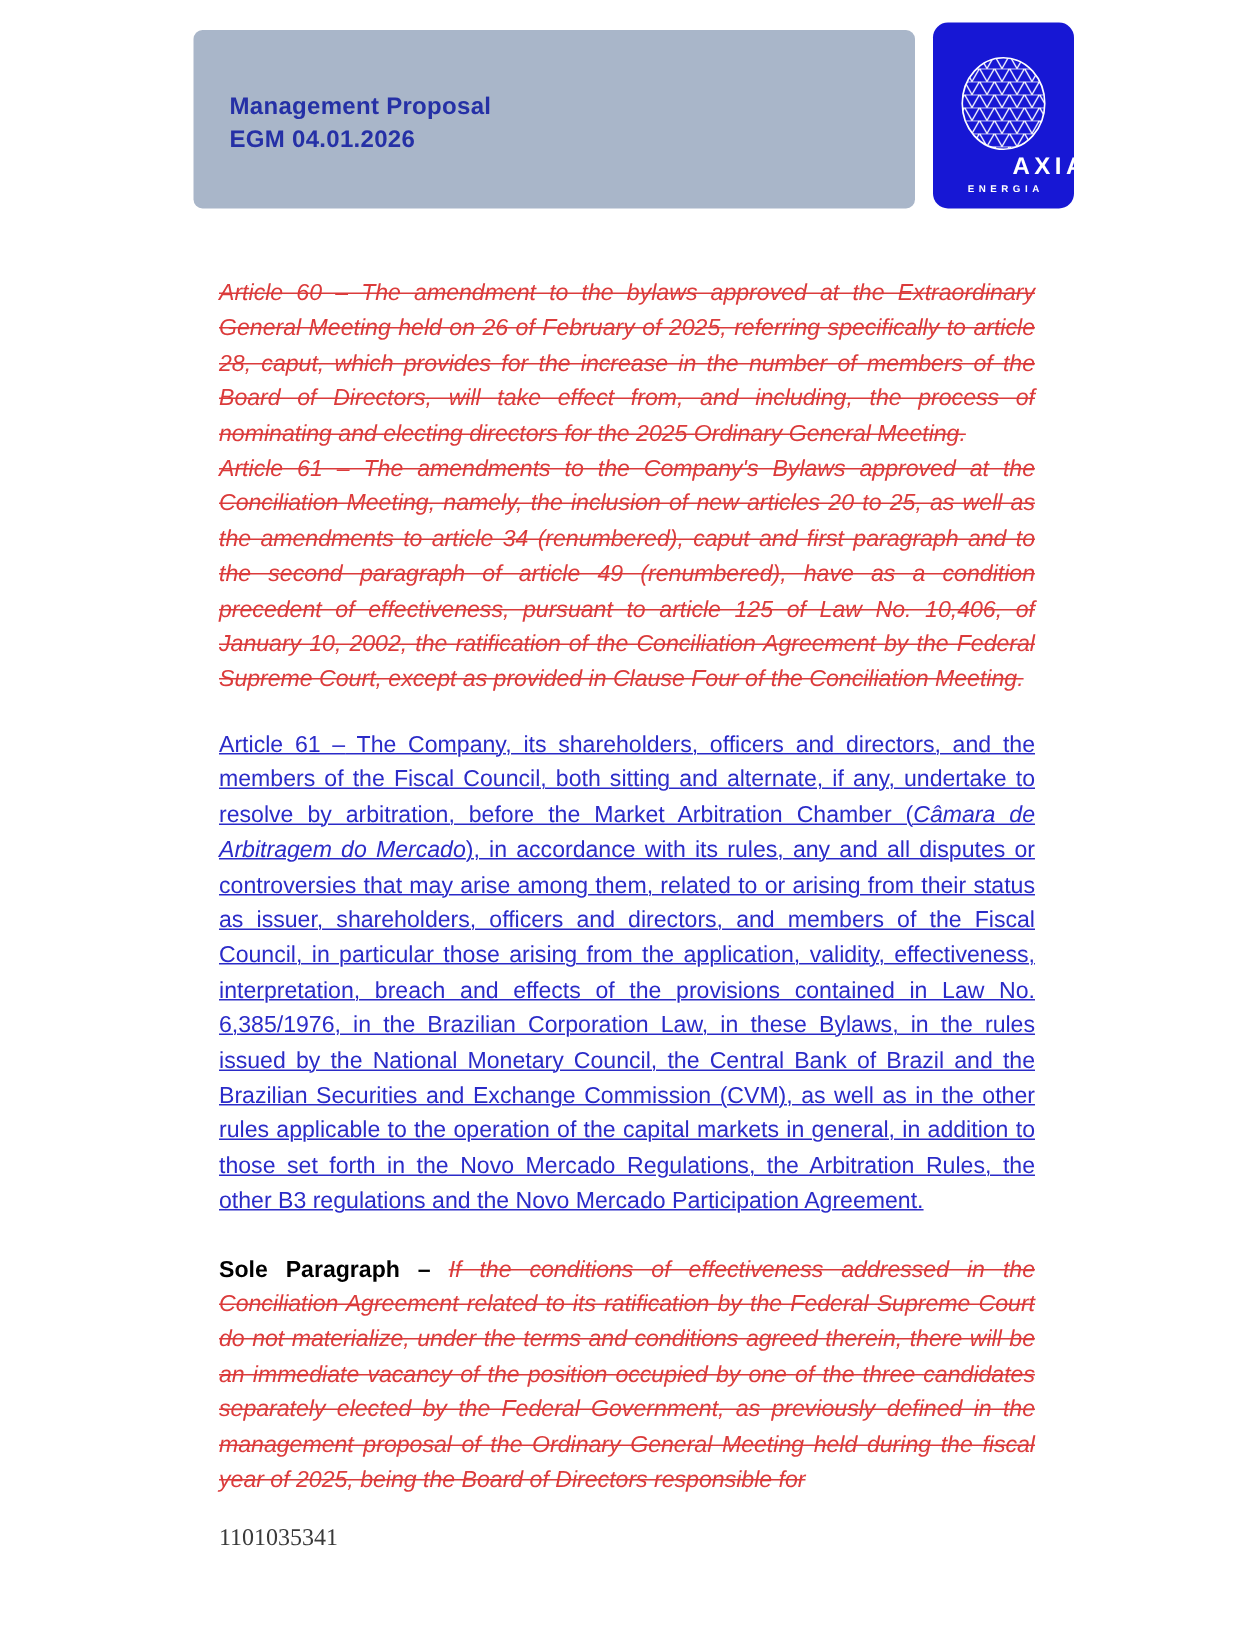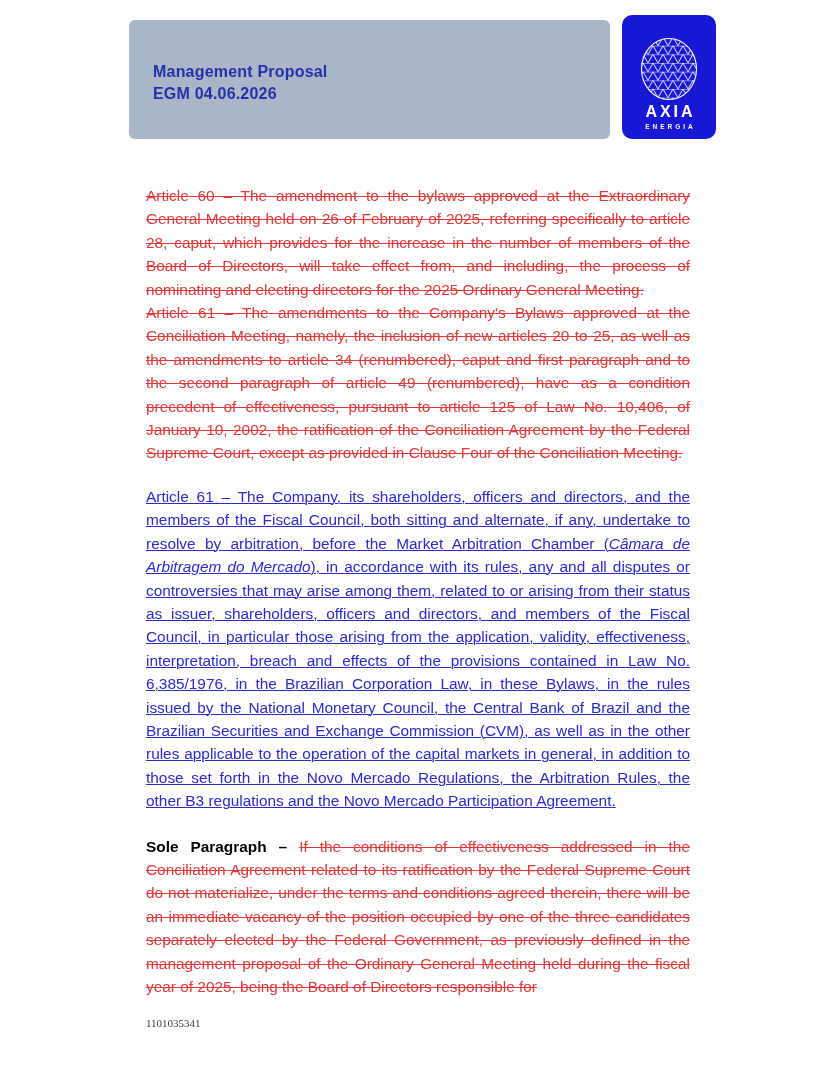--- a/index.html
+++ b/index.html
@@ -43,29 +43,30 @@
     background: #1717D4;
     border-radius: 10px;
   }
   .sphere {
     position: absolute;
     left: 16px;
     top: 22px;
   }
   .brand {
     position: absolute;
-    left: 0;
+    left: 16px;
     top: 88px;
     width: 100%;
-    text-align: center;
+    text-align: left;
     color: #ffffff;
     font-weight: bold;
     font-size: 16px;
     letter-spacing: 3px;
     text-indent: 3px;
+    padding-left: 34px;
   }
   .subbrand {
     position: absolute;
     left: 0;
     top: 108px;
     width: 100%;
     text-align: center;
     color: #ffffff;
     font-weight: bold;
     font-size: 6.5px;
@@ -85,47 +86,48 @@
     color: #000000;
   }
   .doc-body p { margin: 0; }
   .para-ins  { margin-top: 20px !important; }
   .para-sole { margin-top: 22px !important; }
 
   .del {
     color: #DB3B3B;
     text-decoration: line-through;
     text-decoration-thickness: 1.4px;
+    font-style: italic;
   }
   .ins {
     color: #2B2BC8;
     text-decoration: underline;
     text-decoration-thickness: 1.4px;
   }
   .ins .lead { font-weight: normal; }
   .sole-label { font-weight: bold; color: #000000; text-decoration: none; margin-top: 29px; }
 
   .footer {
     position: absolute;
     left: 146px;
     top: 1017px;
     font-family: "Liberation Serif", serif;
-    font-size: 11px;
+    font-size: 16px;
     color: #3a3a3a;
   }
 </style>
 </head>
 <body>
 
 <div class="page">
 
   <div class="banner">
     <div class="banner-text">
       <div>Management Proposal</div>
-      <div>EGM 04.06.2026</div>
+      <div>EGM 04.01.2026</div>
     </div>
   </div>
 
   <div class="logo-card">
     <svg class="sphere" width="62" height="64" viewBox="0 0 62 64" aria-hidden="true">
       <defs>
         <pattern id="trigrid" width="10" height="8.66" patternUnits="userSpaceOnUse">
           <path d="M0 8.66 L5 0 L10 8.66 M0 0 H10" fill="none" stroke="#ffffff" stroke-width="0.9"></path>
         </pattern>
         <clipPath id="sphereclip">

